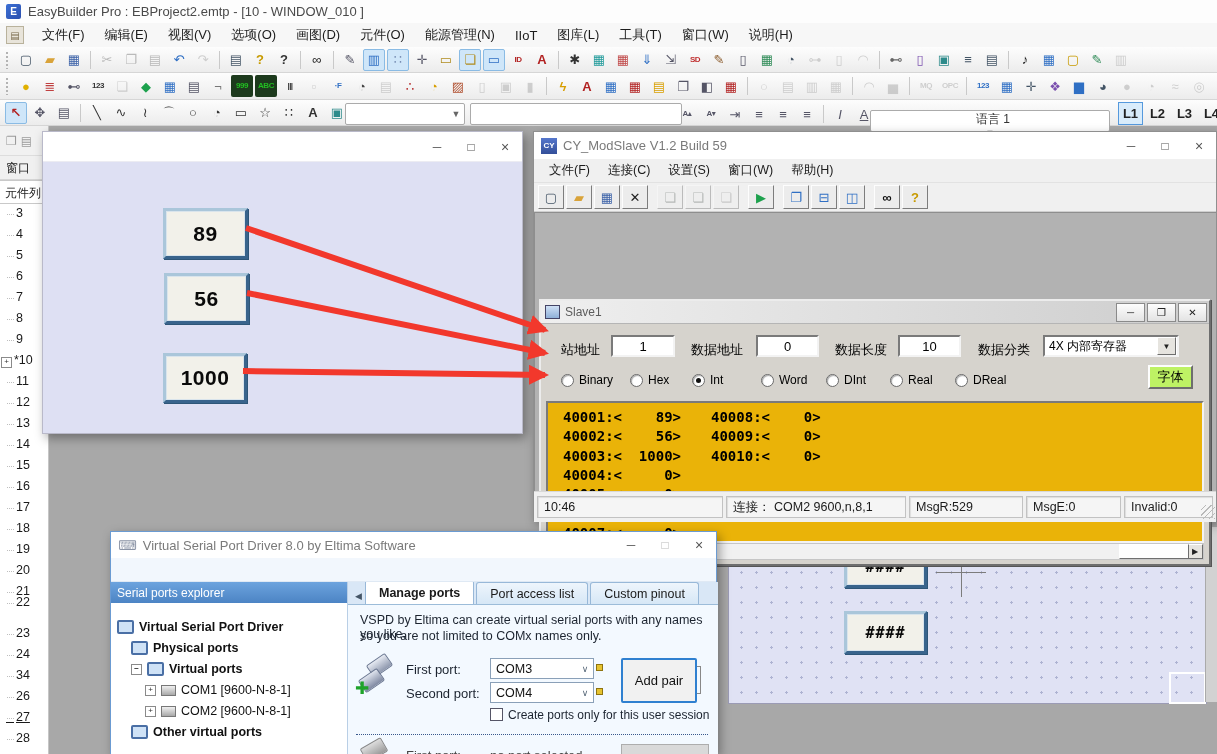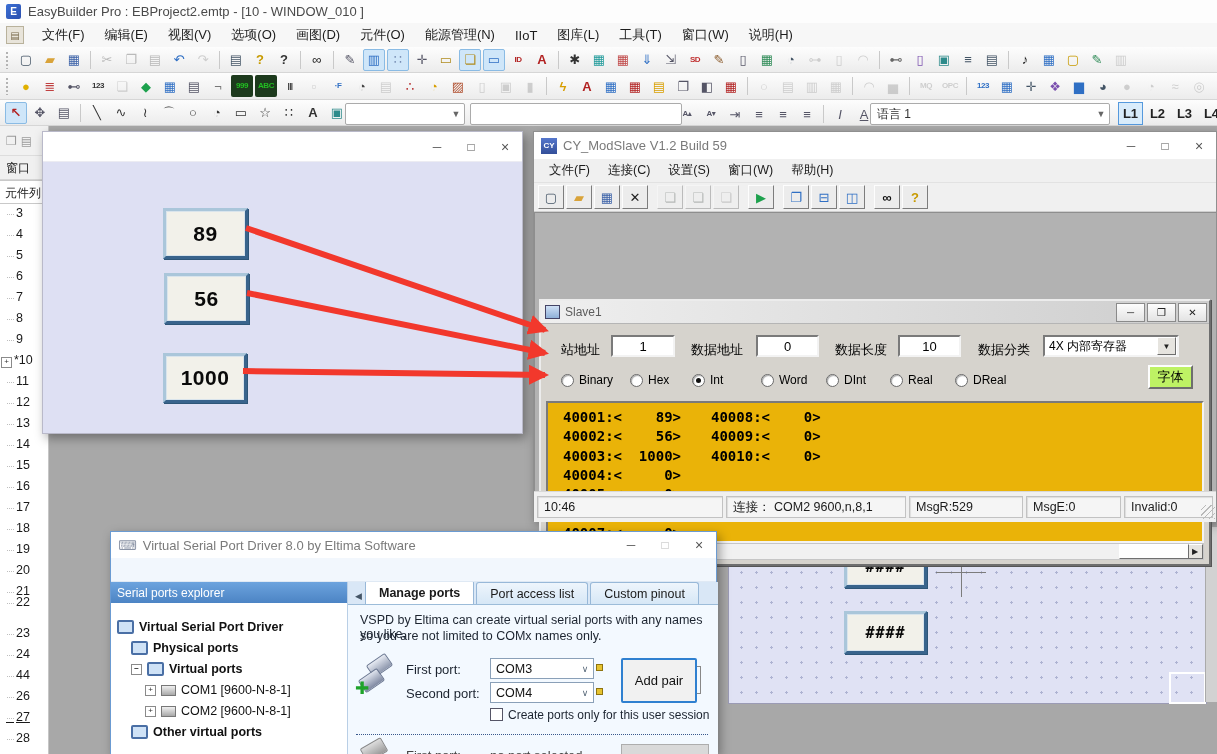--- a/index.html
+++ b/index.html
@@ -350,21 +350,21 @@
         <span class="tbtn" style="color: rgb(85, 85, 102);">⇥</span>
         <span class="tbtn" style="color: rgb(85, 85, 102);">≡</span>
         <span class="tbtn" style="color: rgb(85, 85, 102);">≡</span>
         <span class="tbtn" style="color: rgb(85, 85, 102);">≡</span>
         <span class="tsep"></span>
         <span class="tbtn" style="color: rgb(85, 85, 102); font-style: italic;">I</span>
         <span class="tbtn" style="color: rgb(85, 85, 102); text-decoration: underline;">A</span>
         <span class="tbtn small-txt" style="color: rgb(85, 85, 102);">▾</span>
         <span class="tbtn" style="color: rgb(136, 153, 170); text-decoration: underline;">U</span>
       </span>
-    <div class="eb-combo" style="left:870px;top:3px;width:238px;">
+    <div class="eb-combo" style="left:870px;top:10px;width:238px;flex-direction:column;">
       <span class="cv">语言 1</span>
         <span class="ca">▼</span>
     </div>
     <span id="layer-btns">
         <span class="layer-btn on" style="left: 1118px; top: 2px;">L1</span>
         <span class="layer-btn" style="left: 1145px; top: 2px;">L2</span>
         <span class="layer-btn" style="left: 1172px; top: 2px;">L3</span>
         <span class="layer-btn" style="left: 1199px; top: 2px;">L4</span>
       </span>
   </div>
@@ -392,21 +392,21 @@
         <div class="sb-item" style="top: 332px;"><span class="dots">····</span><span>15</span></div>
         <div class="sb-item" style="top: 353px;"><span class="dots">····</span><span>16</span></div>
         <div class="sb-item" style="top: 374px;"><span class="dots">····</span><span>17</span></div>
         <div class="sb-item" style="top: 395px;"><span class="dots">····</span><span>18</span></div>
         <div class="sb-item" style="top: 416px;"><span class="dots">····</span><span>19</span></div>
         <div class="sb-item" style="top: 437px;"><span class="dots">····</span><span>20</span></div>
         <div class="sb-item" style="top: 458px;"><span class="dots">····</span><span>21</span></div>
         <div class="sb-item" style="top: 469px;"><span class="dots">····</span><span>22</span></div>
         <div class="sb-item" style="top: 500px;"><span class="dots">····</span><span>23</span></div>
         <div class="sb-item" style="top: 521px;"><span class="dots">····</span><span>24</span></div>
-        <div class="sb-item" style="top: 542px;"><span class="dots">····</span><span>44</span></div>
+        <div class="sb-item" style="top: 542px;"><span class="dots">····</span><span>34</span></div>
         <div class="sb-item" style="top: 563px;"><span class="dots">····</span><span>26</span></div>
         <div class="sb-item" style="top: 584px; text-decoration: underline;"><span class="dots">····</span><span>27</span></div>
         <div class="sb-item" style="top: 605px;"><span class="dots">····</span><span>28</span></div>
         <div class="sb-item" style="top: 626px;"><span>29</span></div>
       </div>
   </div>
 
   <div id="canvas">
     <div id="cv-els">
         <div class="numel ph" style="left: 115px; top: 18px; width: 77px; height: 36px;">####</div>

